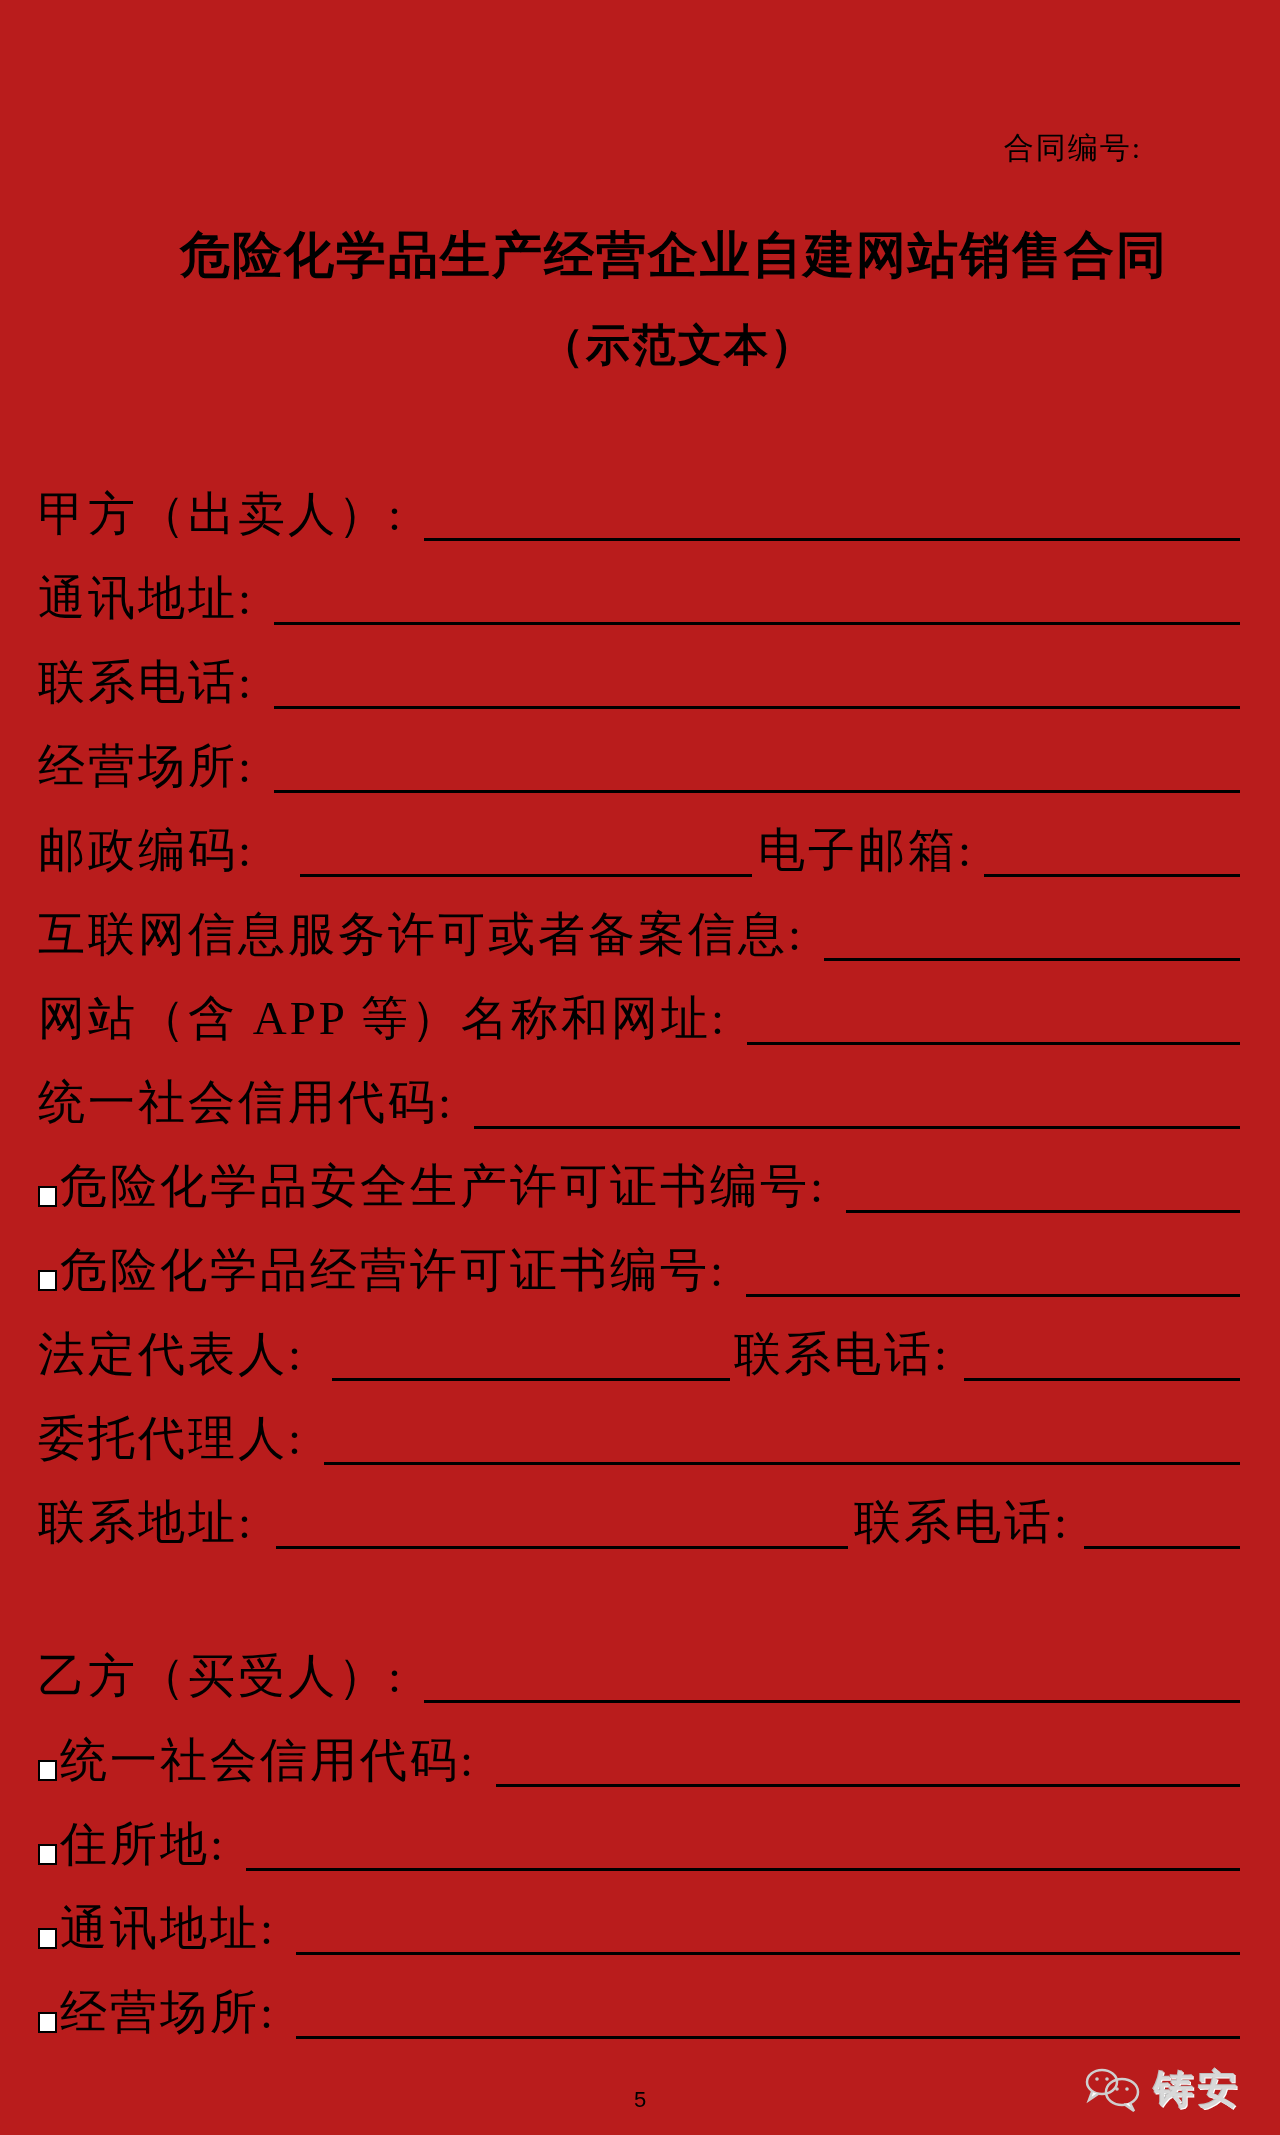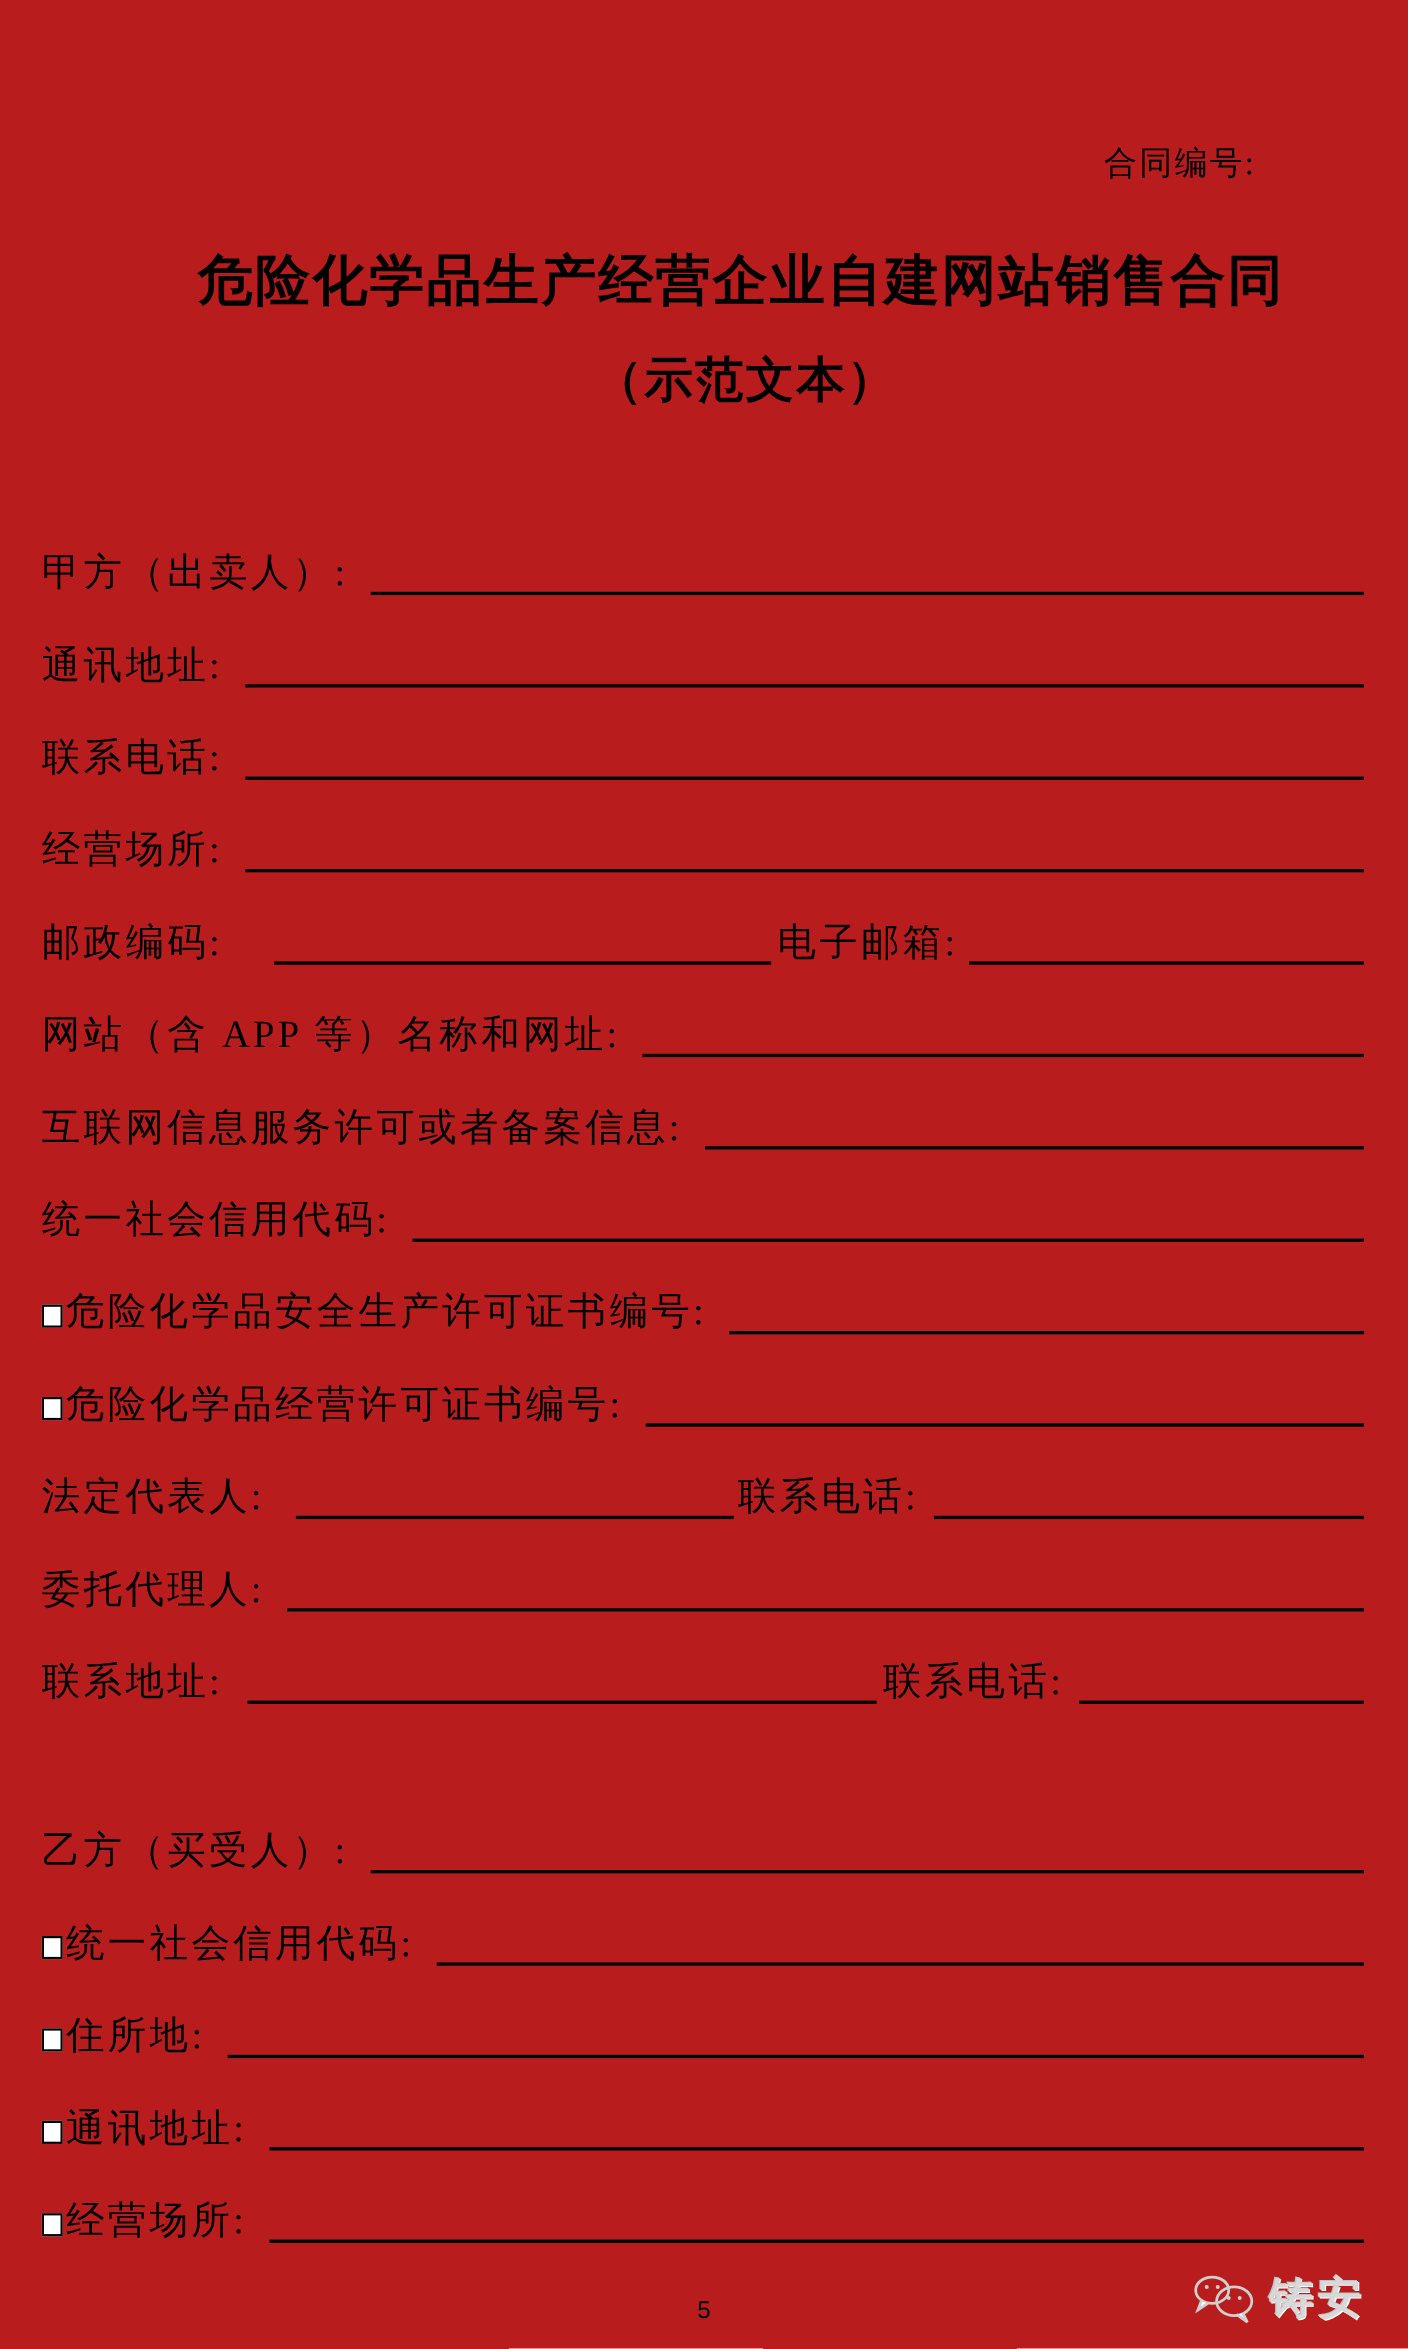--- a/index.html
+++ b/index.html
@@ -27,21 +27,21 @@
     padding-left:38px;
   }
   .form{
     position:absolute;top:464px;left:38px;right:40px;
   }
   .row{
     height:84px;
     display:flex;align-items:flex-end;
   }
   .lbl{
-    font-size:35px;line-height:1;letter-spacing:3px;
+    font-size:47px;line-height:1;letter-spacing:3px;
     white-space:nowrap;margin-bottom:10px;
   }
   .line{
     flex:1 1 auto;height:0;border-bottom:3px solid #000;
     margin-bottom:7px;margin-left:20px;
     font-size:30px;overflow:hidden;
   }
   .line.fixed{flex:0 0 auto;}
   .cbx{
     flex:0 0 auto;width:19px;height:21px;
@@ -110,26 +110,26 @@
     </div>
 
     <div class="row r5">
       <span class="lbl">邮政编码:</span>
       <span class="line fixed l1"></span>
       <span class="lbl second">电子邮箱:</span>
       <span class="line l2"></span>
     </div>
 
     <div class="row">
+      <span class="lbl">互联网信息服务许可或者备案信息:</span>
+      <span class="line"></span>
+    </div>
+
+    <div class="row">
       <span class="lbl">网站（含 APP 等）名称和网址:</span>
-      <span class="line"></span>
-    </div>
-
-    <div class="row">
-      <span class="lbl">互联网信息服务许可或者备案信息:</span>
       <span class="line"></span>
     </div>
 
     <div class="row">
       <span class="lbl">统一社会信用代码:</span>
       <span class="line"></span>
     </div>
 
     <div class="row">
       <span class="cbx"></span>

